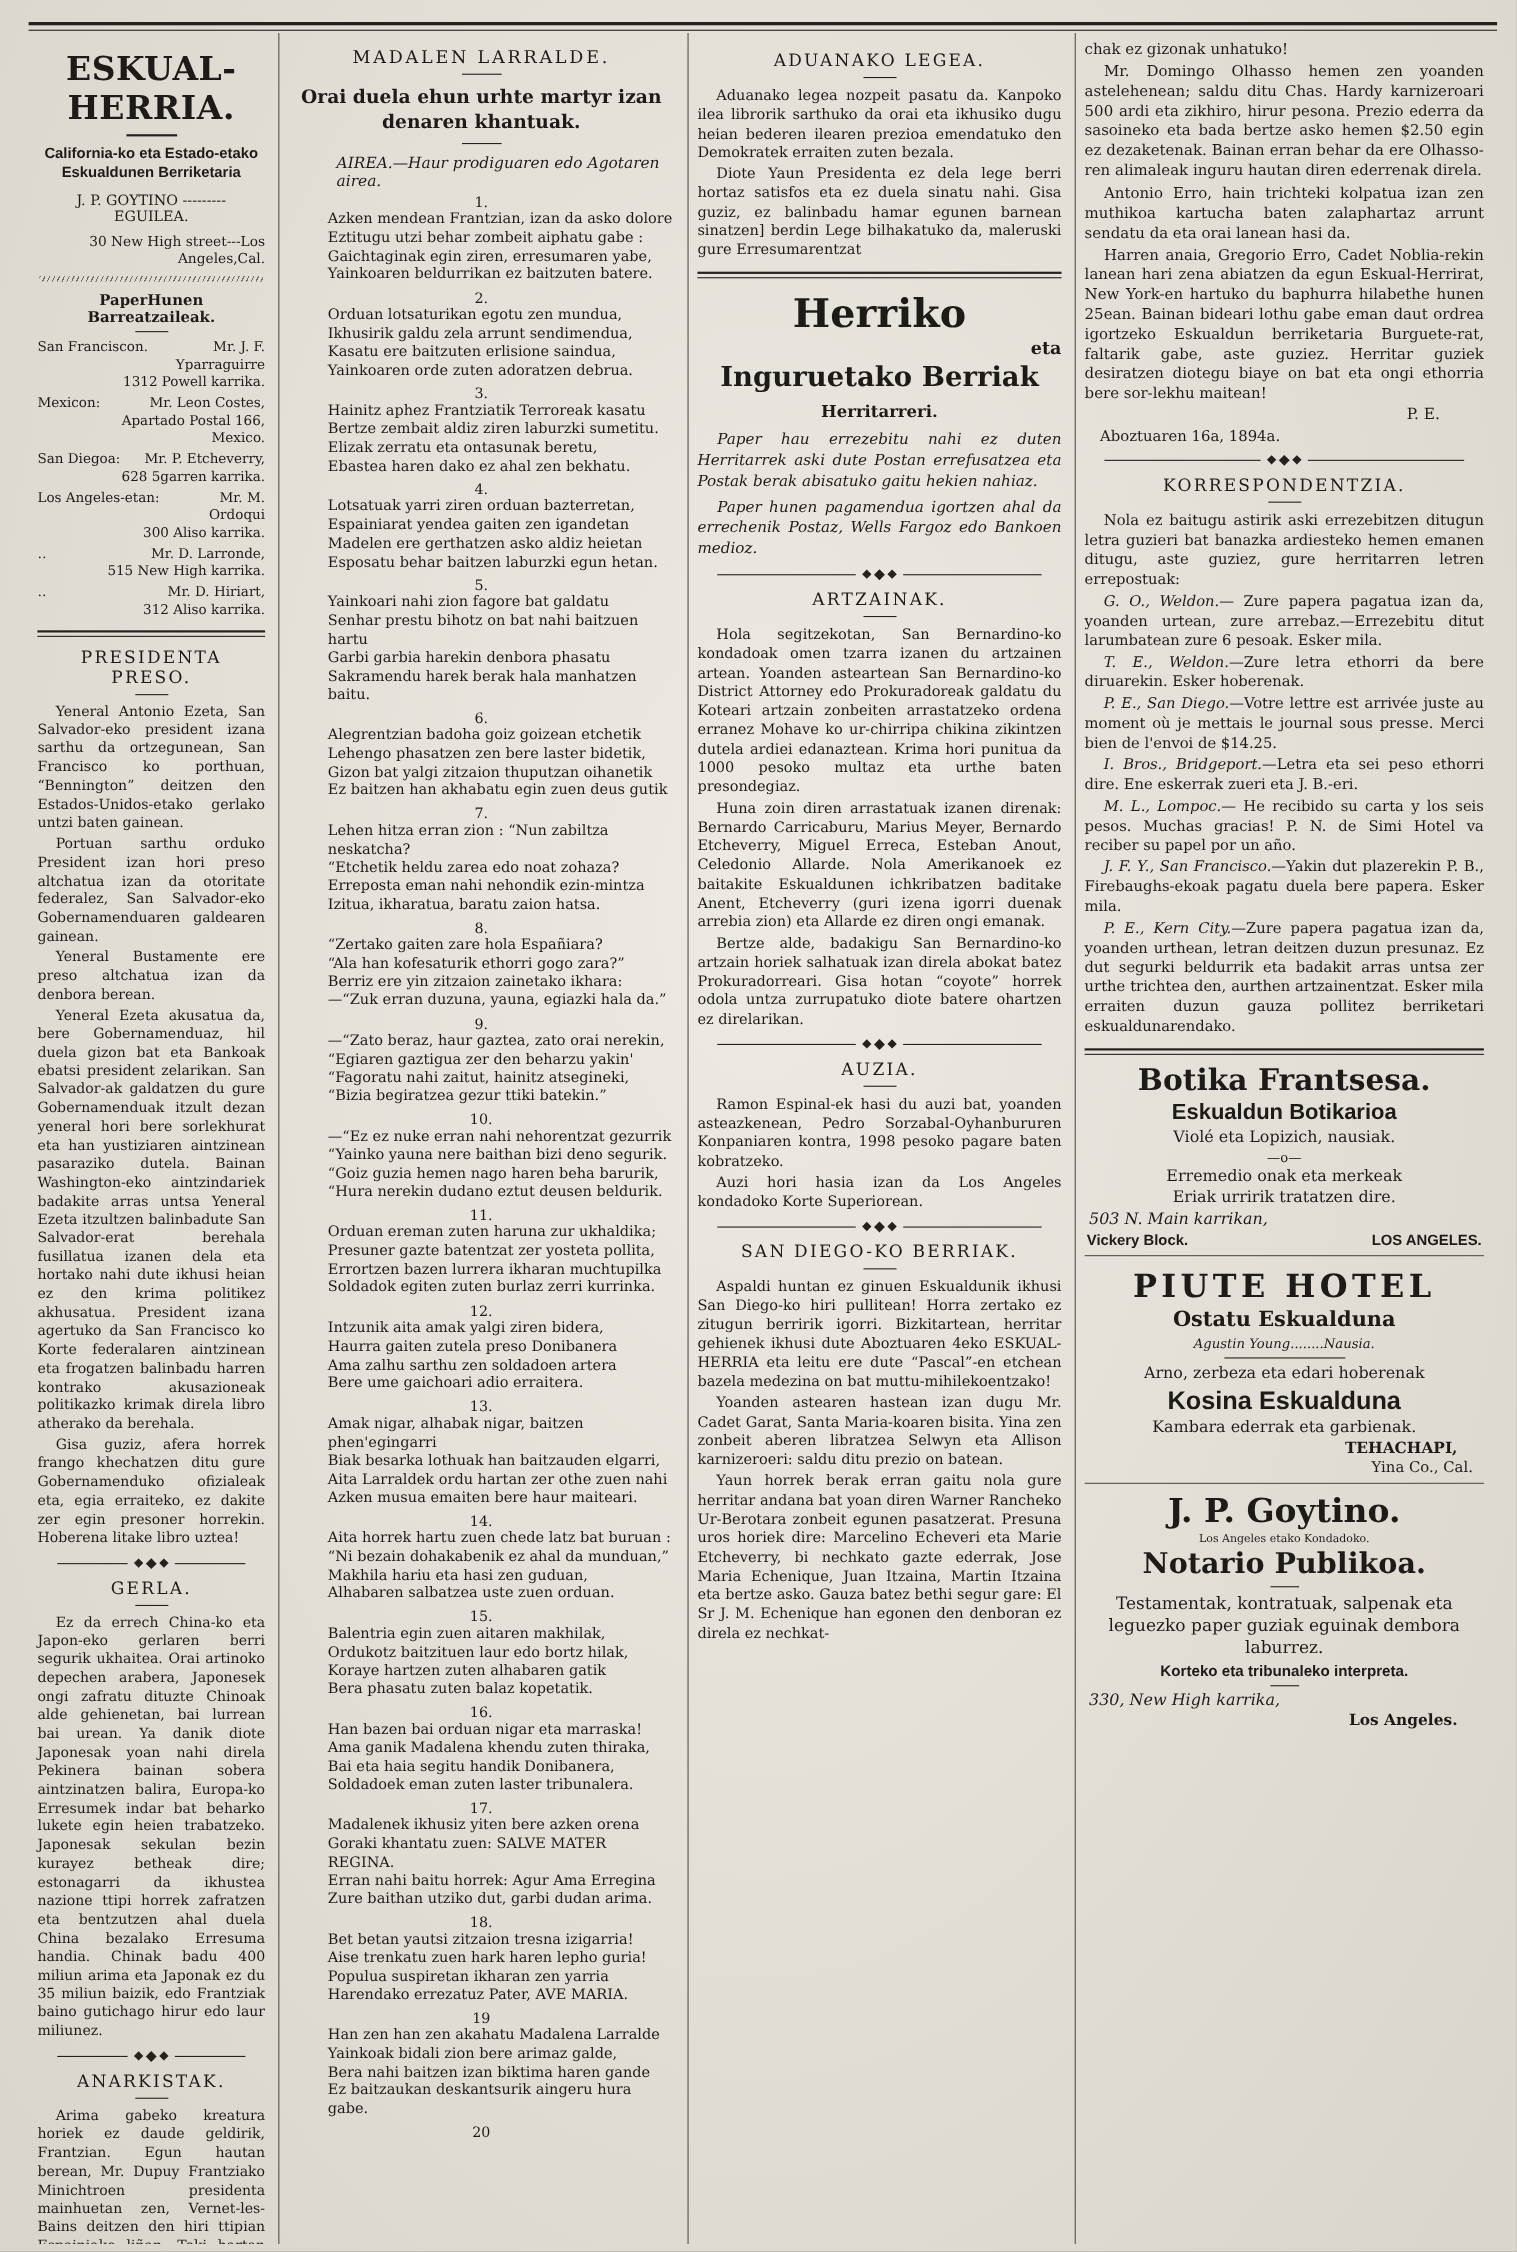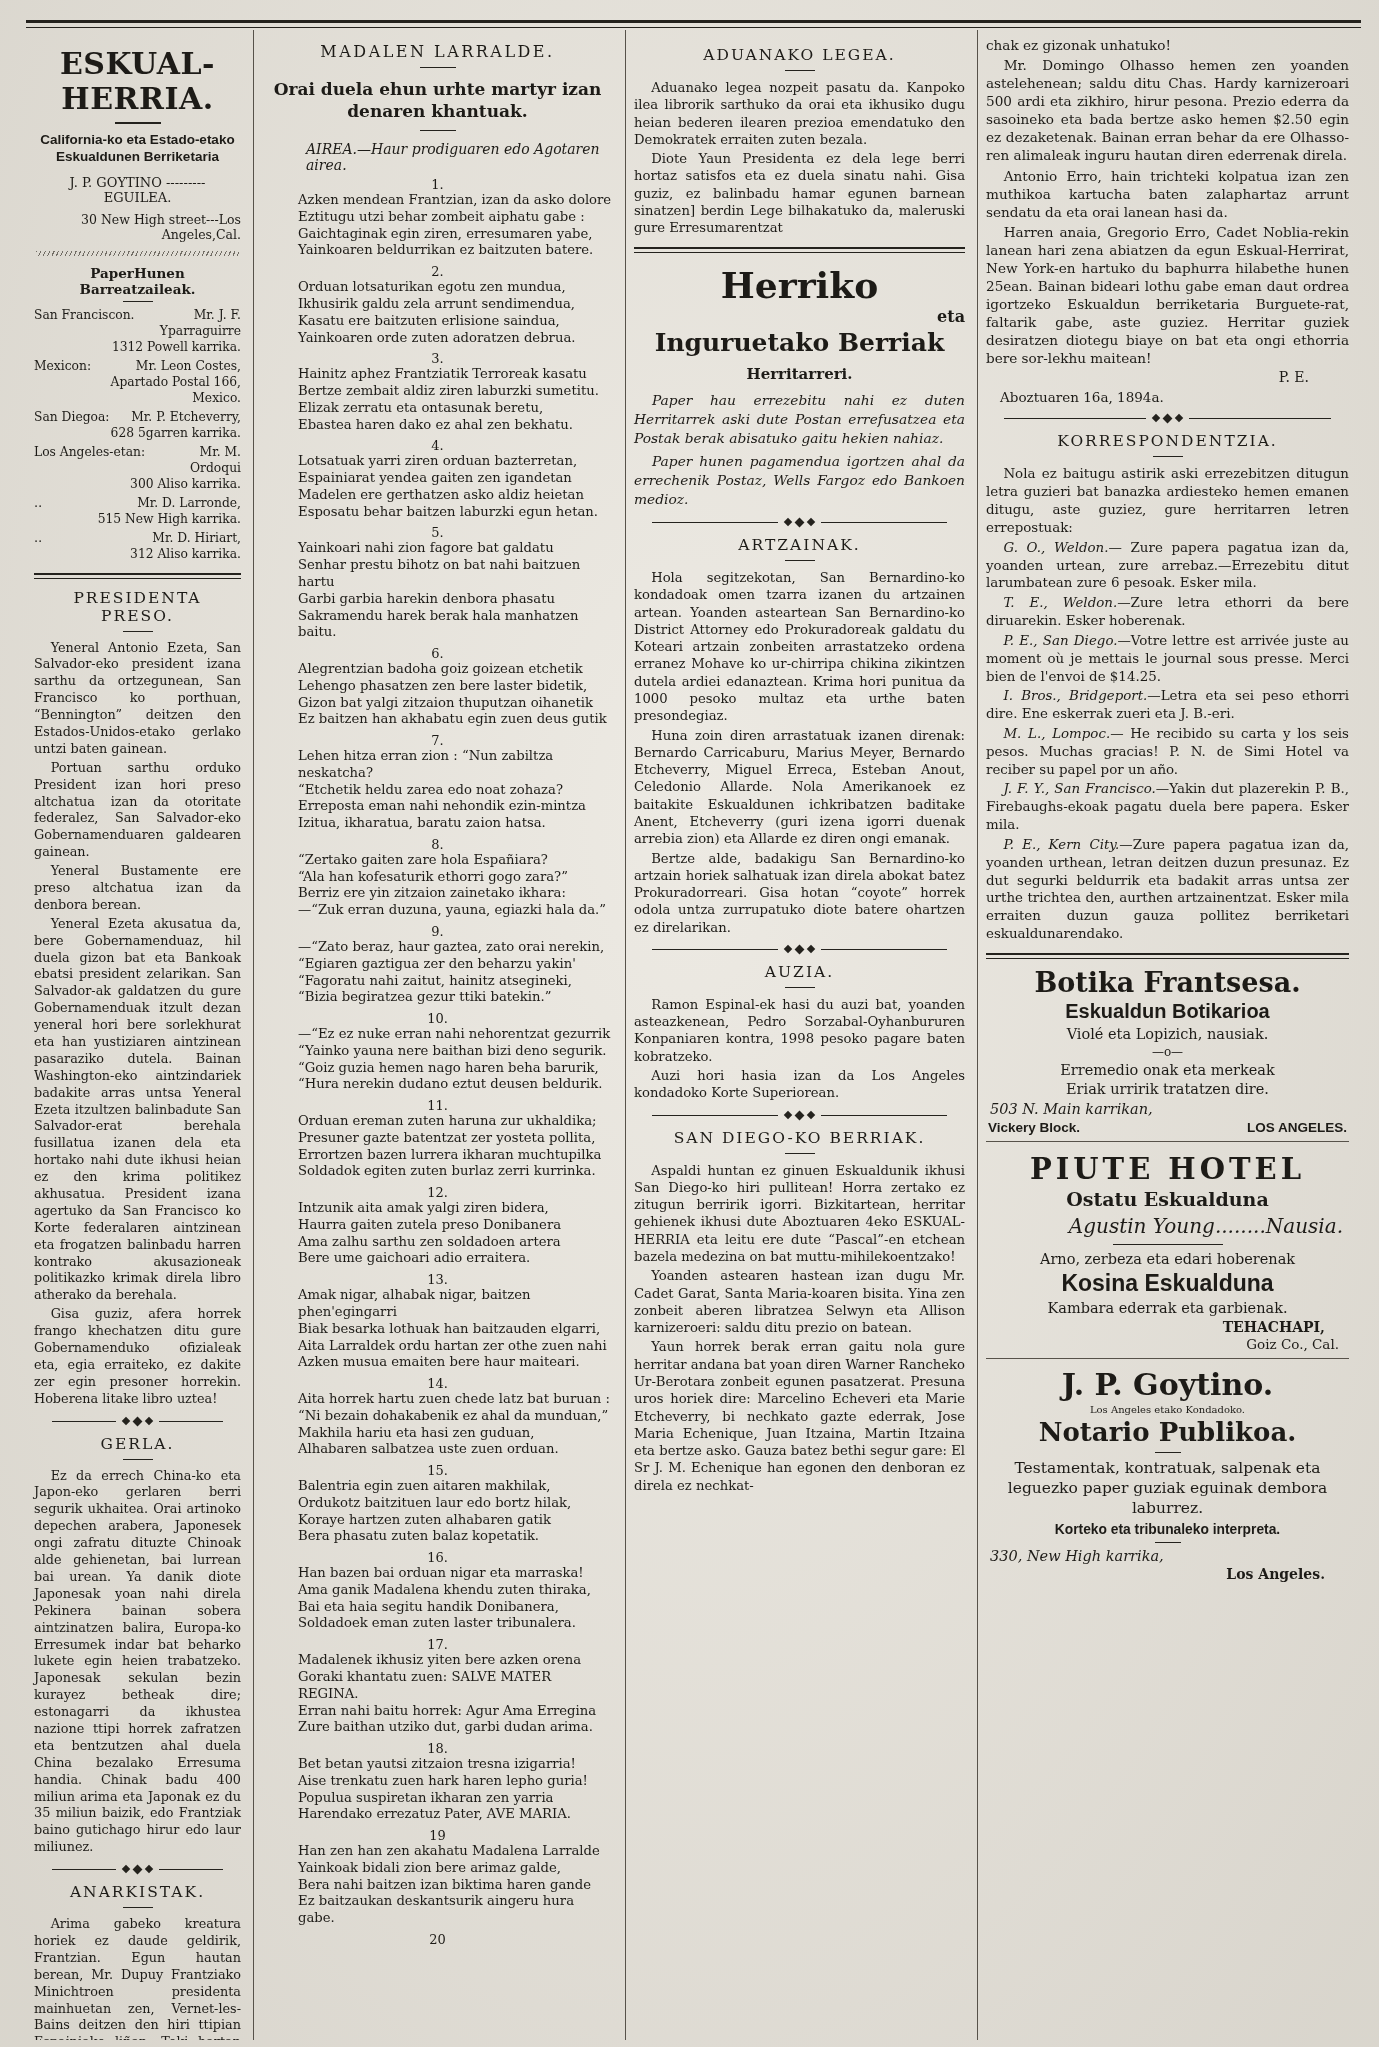--- a/index.html
+++ b/index.html
@@ -73,21 +73,21 @@
   .ad-title-lg{font-size:27px;font-weight:bold;margin:8px 0 2px 0;}
   .ad-sans{font-family:"Liberation Sans",sans-serif;font-weight:bold;}
   .ad-sans-lg{font-size:20px;margin:2px 0;}
   .ad-line{font-size:14.5px;margin:3px 0;}
   .ad-o{font-size:12px;margin:1px 0;}
   .ad-ital{font-size:14.5px;font-style:italic;text-align:left;margin:4px 0 0 4px;}
   .ad-row{display:flex;justify-content:space-between;font-size:13.5px;margin:3px 2px 6px 2px;}
   .thinrule{border-top:1px solid #57524a;margin:6px 0;}
   .piute-title{font-size:29px;font-weight:bold;letter-spacing:4px;margin:10px 0 2px 0;}
   .piute-sub{font-size:19px;font-weight:bold;margin:0 0 4px 0;}
-  .piute-nausia{display:flex;justify-content:flex-end;font-size:20px;font-style:italic;margin:4px 6px;}
+  .piute-nausia{display:flex;justify-content:center;font-size:12px;font-style:italic;margin:4px 6px;}
   .midrule{width:110px;border-top:1px solid #24221d;margin:6px auto;}
   .kosina{font-size:23px;margin:2px 0;}
   .ad-right{text-align:right;font-weight:bold;font-size:14px;margin:2px 24px 0 0;}
   .ad-right2{text-align:right;font-size:13.5px;margin:1px 10px 0 0;}
   .goy-title{font-size:30px;font-weight:bold;margin:8px 0 2px 0;}
   .goy-sub{font-size:10px;margin:0 0 2px 0;}
   .notario{font-size:26px;font-weight:bold;margin:2px 0;}
   .sdash{width:26px;border-top:1px solid #24221d;margin:5px auto;}
   .goy-body{font-size:15.5px;line-height:1.3;margin:2px 6px;}
   .goy-interp{font-family:"Liberation Sans",sans-serif;font-weight:bold;font-size:13.8px;margin:4px 0;}
@@ -498,21 +498,21 @@
         <div class="piute-sub">Ostatu Eskualduna</div>
         <div class="piute-nausia">
           <span>Agustin Young....</span>
           <span>....Nausia.</span>
         </div>
         <div class="midrule"></div>
         <div class="ad-line">Arno, zerbeza eta edari hoberenak</div>
         <div class="ad-sans kosina">Kosina Eskualduna</div>
         <div class="ad-line">Kambara ederrak eta garbienak.</div>
         <div class="ad-right">TEHACHAPI,</div>
-        <div class="ad-right2">Goiz Co., Cal.</div>
+        <div class="ad-right2">Yina Co., Cal.</div>
       </div>
 
       <div class="thinrule"></div>
 
       <div class="ad">
         <div class="goy-title">J. P. Goytino.</div>
         <div class="goy-sub">Los Angeles etako Kondadoko.</div>
         <div class="notario">Notario Publikoa.</div>
         <div class="sdash"></div>
         <div class="goy-body">Testamentak, kontratuak, salpenak eta leguezko paper guziak eguinak dembora laburrez.</div>

